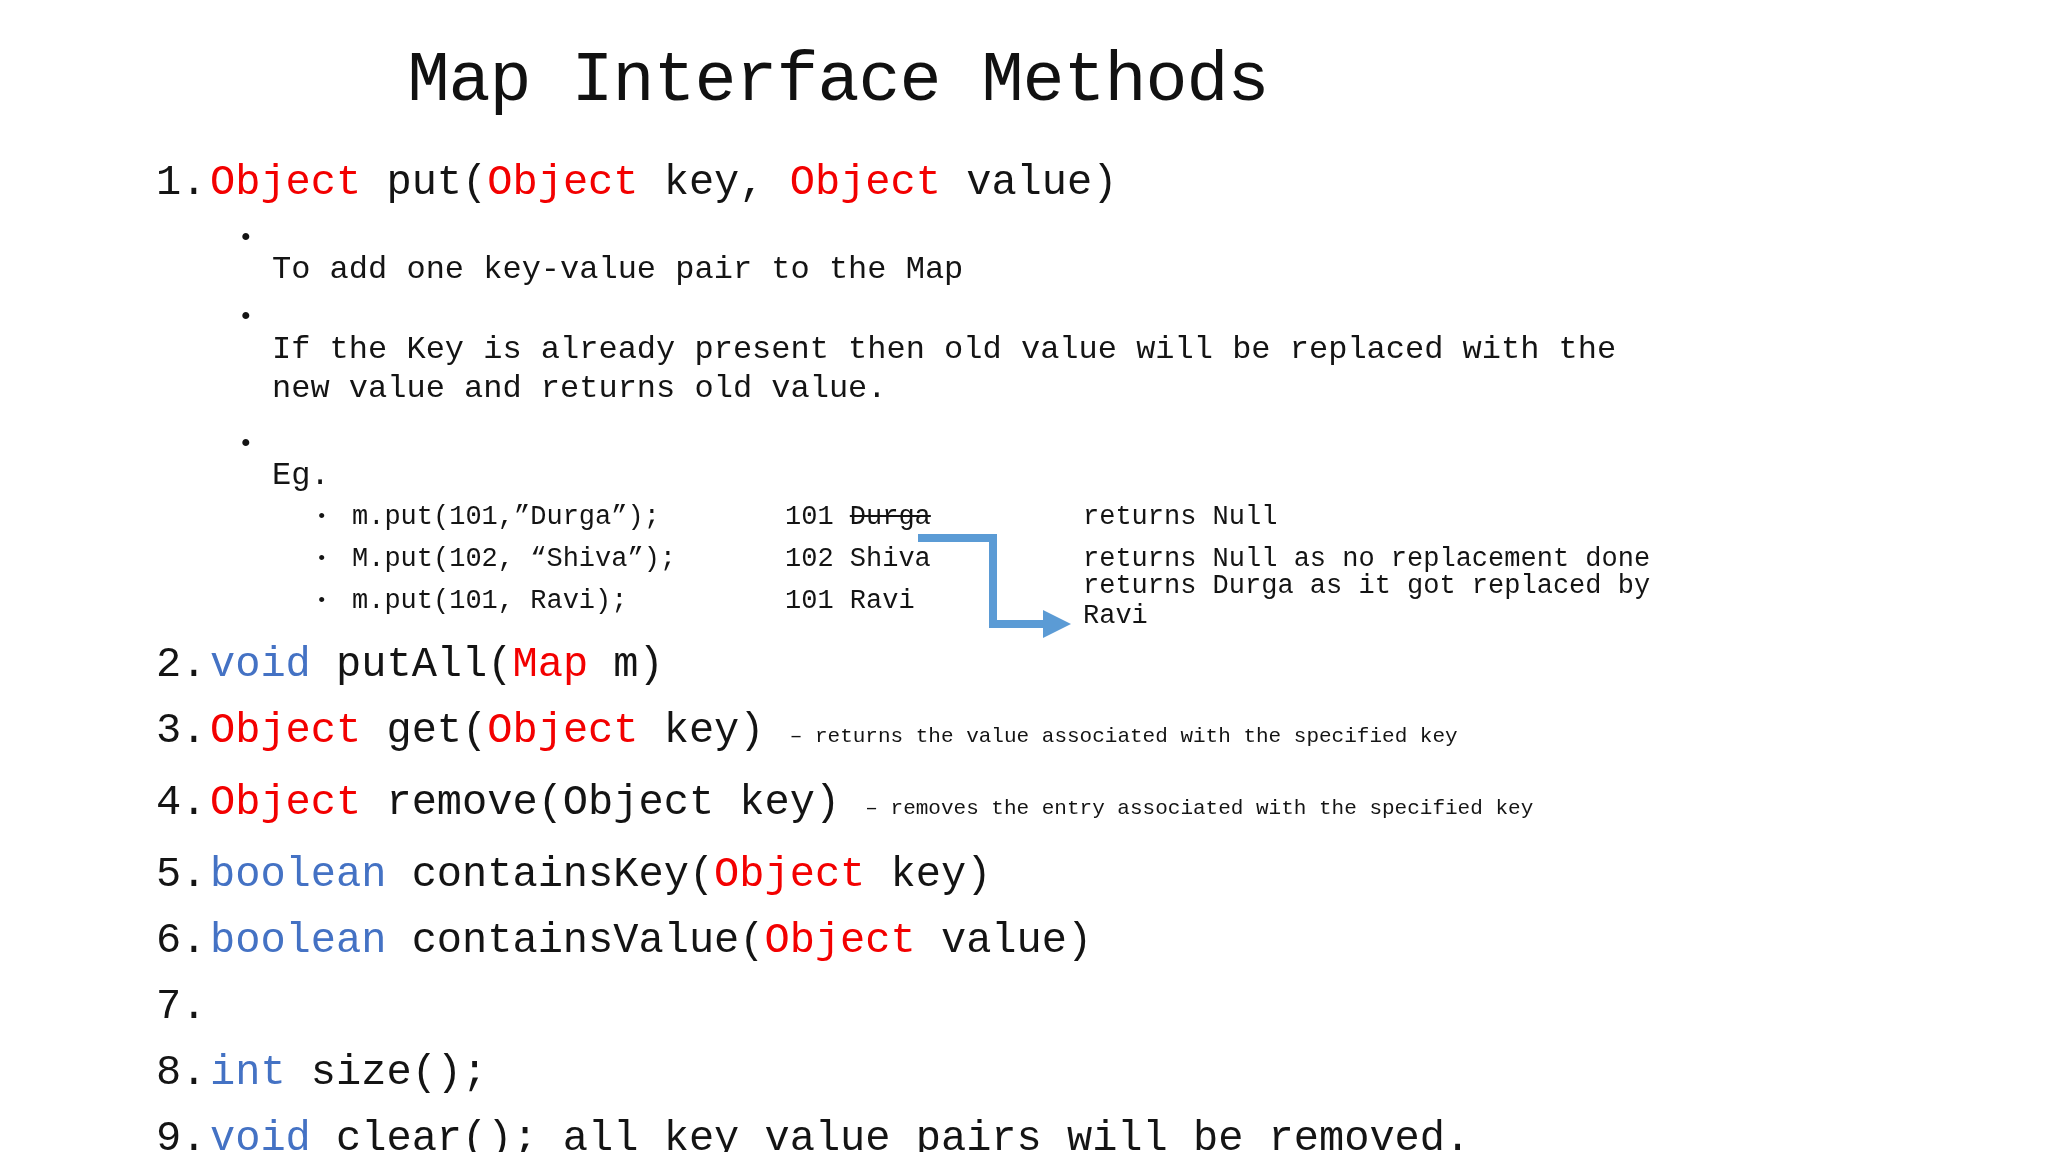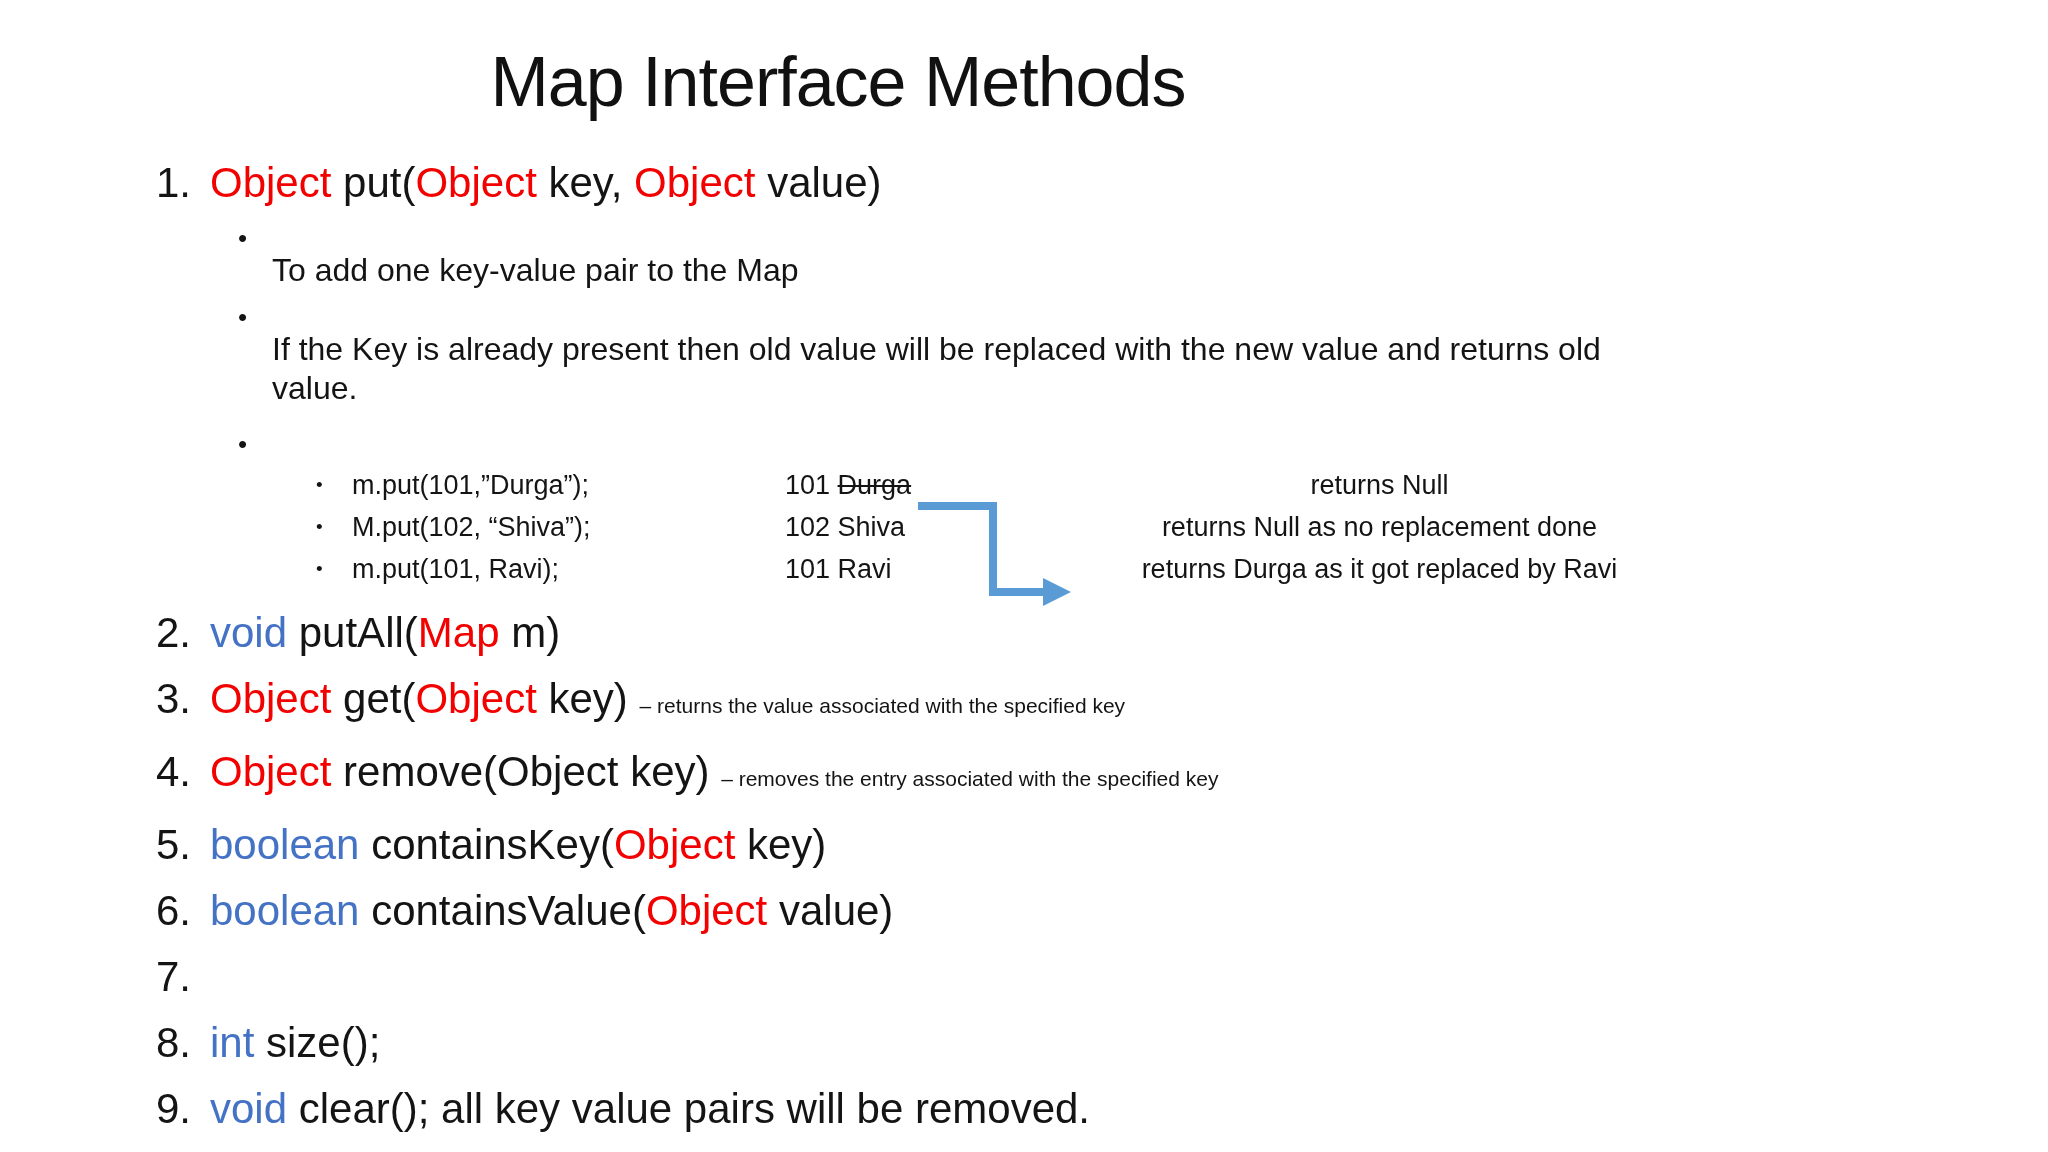--- a/index.html
+++ b/index.html
@@ -2,21 +2,21 @@
 <html style="--red: #f30000; --blue: #4472c4; --arrow: #5b9bd5; --ink: #141414; --bg: #ffffff;"><head>
 <meta charset="utf-8">
 <style>
   :root{
     --red:#f30000; --blue:#4472c4; --arrow:#5b9bd5; --ink:#141414; --bg:#ffffff;
   }
   *{box-sizing:border-box; margin:0; padding:0;}
   html,body{background:#fff;}
   #slide{
     position:relative; width:1676px; height:1152px; background:var(--bg);
-    font-family:Liberation Sans, sans-serif; color:var(--ink); overflow:hidden;
+    font-family:Liberation Mono, monospace; color:var(--ink); overflow:hidden;
   }
   .title{
     position:absolute; top:42px; left:0; right:0; text-align:center;
     font-size:70px; font-weight:300; letter-spacing:-1px; color:#111;
   }
   .content{position:absolute; top:158px; left:0; right:0;}
 
   
   .item{display:flex; font-size:42px; line-height:50px;}
   .item .num{width:54px; margin-left:156px; flex:0 0 auto;}
@@ -35,21 +35,21 @@
   .b2.first{margin-top:10px;}
   .b2.second{margin-top:8px; line-height:39px;}
   .b2.third{margin-top:16px;}
 
   
   .example-area{position:relative; margin-left:316px; height:138px; font-size:27px;}
   .ex-row{display:flex; height:42px; align-items:center;}
   .ex-c1{width:469px; display:flex; align-items:center;}
   .ex-c1 .dot3{width:36px; flex:0 0 auto; font-size:19px;}
   .ex-c2{width:298px;}
-  .ex-c3{flex:1;text-align:center;}
+  .ex-c3{flex:1;}
 
   .elbow-arrow{position:absolute; left:596px; top:29px; width:165px; height:118px;}
 
   .items-rest .item{margin-top:16px;}
   .items-rest .item.first{margin-top:6px;}
 </style>
 </head>
 <body>
 
 <div id="slide">
@@ -67,20 +67,21 @@
       <div class="b2 first">
         <span class="dot">•</span>
         <span class="btext">To add one key-value pair to the Map</span>
       </div>
       <div class="b2 second">
         <span class="dot">•</span>
         <span class="btext">If the Key is already present then old value will be replaced with the new value and returns old value.</span>
       </div>
       <div class="b2 third">
         <span class="dot">•</span>
+        <span class="btext">Eg.</span>
       </div>
     </div>
 
     <div class="example-area">
 
       <div class="ex-row">
         <span class="ex-c1">
           <span class="dot3">•</span>
           <span>m.put(101,”Durga”);</span>
         </span>

